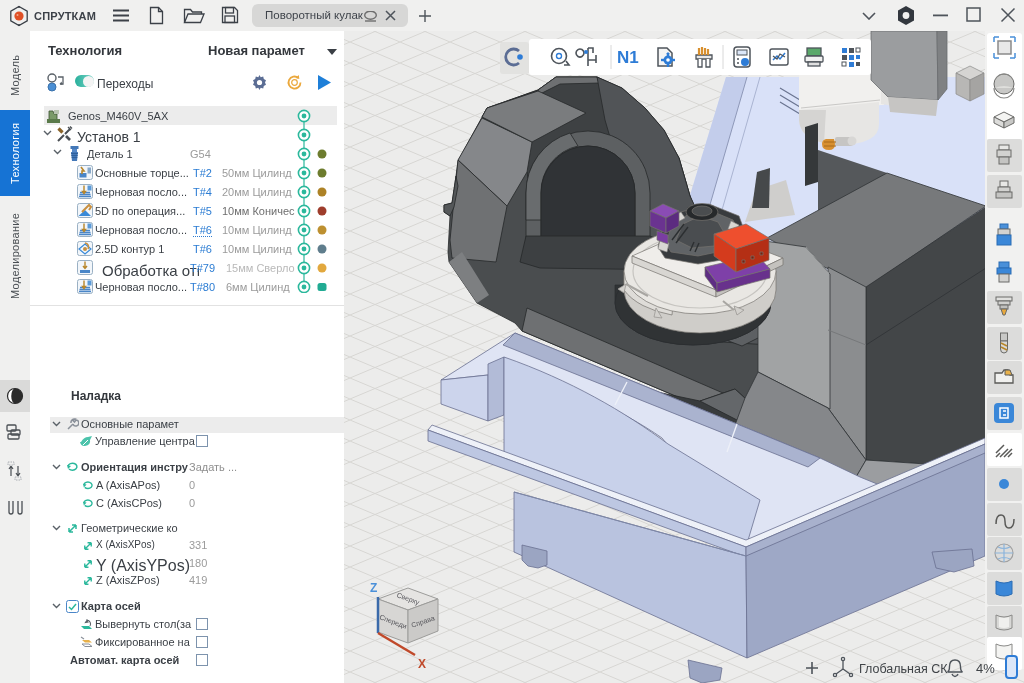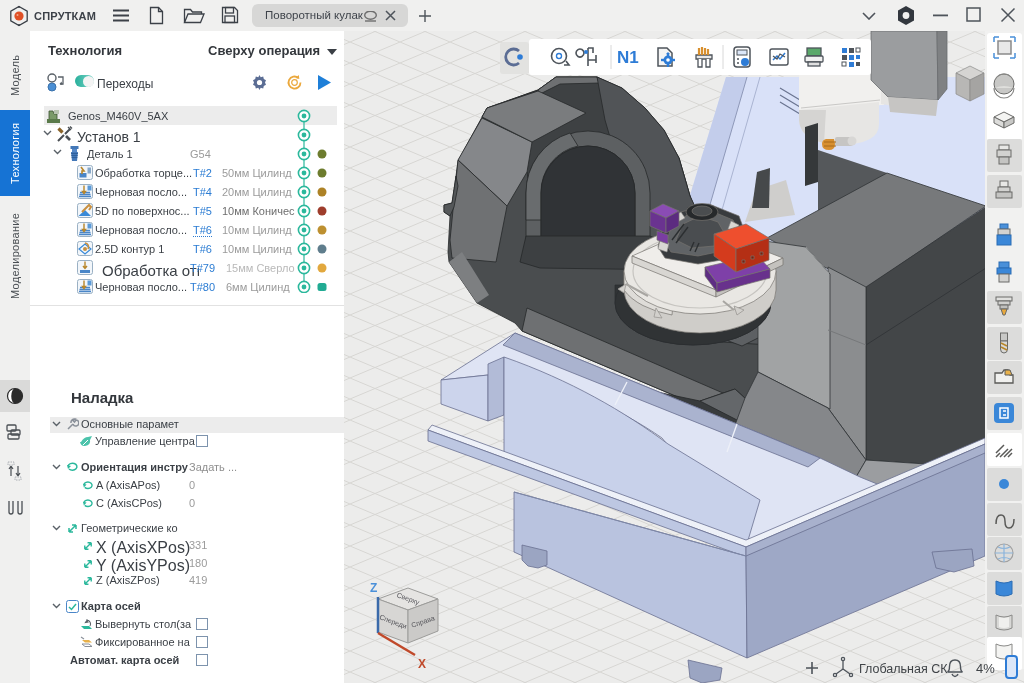--- a/index.html
+++ b/index.html
@@ -94,21 +94,21 @@
       <rect x="1" y="1" width="6" height="3" fill="none" stroke="#9aa0a6" stroke-width="0.8" stroke-dasharray="1.5 1"></rect>
       <rect x="8" y="16" width="6" height="3" fill="none" stroke="#9aa0a6" stroke-width="0.8" stroke-dasharray="1.5 1"></rect>
     </svg>
     <svg class="abs" style="left:7px;top:468px" width="17" height="17" viewBox="0 0 17 17">
       <path d="M2,2 V13 a2,2 0 0 0 4,0 V2 M6,6 V13 M11,2 V13 a2,2 0 0 0 4,0 V2 M11,6 V13" fill="none" stroke="#4a4f54" stroke-width="1.3"></path>
     </svg>
   </div>
 
   <div id="panel">
     <div class="abs" style="left:18px;top:12px;font-size:13px;font-weight:bold;color:#33373c">Технология</div>
-    <div class="abs" style="left:178px;top:12px;font-size:13px;font-weight:bold;color:#33373c">Сверху операция</div>
+    <div class="abs" style="left:178px;top:12px;font-size:13px;font-weight:bold;color:#33373c">Новая парамет</div>
     <svg class="abs" style="left:297px;top:18px" width="10" height="6" viewBox="0 0 10 6">
         <polygon points="0,0 10,0 5,6" fill="#3a3f45"></polygon>
       </svg>
 
     <svg class="abs" style="left:16px;top:41px" width="20" height="20" viewBox="0 0 20 20">
       <circle cx="6" cy="6" r="4" fill="#fff" stroke="#5a6168" stroke-width="1.4"></circle>
       <circle cx="6" cy="15" r="4" fill="#4b8fd4" stroke="#3b72ab" stroke-width="1"></circle>
       <path d="M12,5 h5 v7 h-3" fill="none" stroke="#5a6168" stroke-width="1.3"></path>
       <path d="M15.5,9.5 l-2,2.5 l3,1" fill="#5a6168"></path>
     </svg>
@@ -193,38 +193,38 @@
           <path d="M4,8.5 h7 M4.3,10.5 h6.4 M4.6,12.5 h5.8" stroke="#2a5a94" stroke-width="0.8"></path>
       </svg>
       <div class="abs" style="left:57px;top:117px;font-size:11px;color:#3a3f45">Деталь 1</div>
       <div class="abs" style="left:160px;top:117px;font-size:11px;color:#9b9b9b">G54</div>
       <svg class="abs" style="left:47px;top:134px" width="16" height="15" viewBox="0 0 16 15">
         <rect x="0.5" y="0.5" width="15" height="14" rx="2" fill="#f2f6fa" stroke="#9ab0c4" stroke-width="1"></rect>
         <rect x="2.5" y="8" width="7" height="4.5" fill="#4a86c8"></rect>
           <path d="M4,2 l3,4 h-2 v3" stroke="#b8862a" stroke-width="1.6" fill="none"></path>
         <rect x="10.5" y="2.5" width="3.5" height="6" fill="#88a8c8"></rect>
       </svg>
-      <div class="abs" style="left:65px;top:136px;font-size:11px;color:#3a3f45;width:97px;overflow:hidden;white-space:nowrap">Обработка торце...</div>
+      <div class="abs" style="left:65px;top:136px;font-size:11px;color:#3a3f45;width:97px;overflow:hidden;white-space:nowrap">Основные торце...</div>
       <div class="abs" style="left:163px;top:136px;font-size:11px;color:#2b7cd3">T#2</div>
       <div class="abs" style="left:192px;top:136px;font-size:11px;color:#9b9b9b">50мм Цилинд</div>
       <svg class="abs" style="left:47px;top:153px" width="16" height="15" viewBox="0 0 16 15">
         <rect x="0.5" y="0.5" width="15" height="14" rx="2" fill="#f2f6fa" stroke="#9ab0c4" stroke-width="1"></rect>
         <path d="M2,12.5 h12 M2.5,10.5 h11 M3,8.5 h10" stroke="#4a86c8" stroke-width="1.3"></path>
         <path d="M7,1.5 v6 m-1.5,0 h3 l-1.5,2 z" stroke="#b8862a" stroke-width="1.4" fill="#b8862a"></path>
         <rect x="10.5" y="1.5" width="4" height="5" fill="#5a9ad8"></rect>
       </svg>
       <div class="abs" style="left:65px;top:155px;font-size:11px;color:#3a3f45;width:97px;overflow:hidden;white-space:nowrap">Черновая посло...</div>
       <div class="abs" style="left:163px;top:155px;font-size:11px;color:#2b7cd3">T#4</div>
       <div class="abs" style="left:192px;top:155px;font-size:11px;color:#9b9b9b">20мм Цилинд</div>
       <svg class="abs" style="left:47px;top:172px" width="16" height="15" viewBox="0 0 16 15">
         <rect x="0.5" y="0.5" width="15" height="14" rx="2" fill="#f2f6fa" stroke="#9ab0c4" stroke-width="1"></rect>
         <path d="M1.5,13 L8,7 L14,13 Z" fill="#3a8ad8"></path>
         <path d="M5,9 L12,2 l2,2 L12,7" stroke="#c89040" stroke-width="2" fill="none"></path>
       </svg>
-      <div class="abs" style="left:65px;top:174px;font-size:11px;color:#3a3f45;width:97px;overflow:hidden;white-space:nowrap">5D по поверхнос...</div>
+      <div class="abs" style="left:65px;top:174px;font-size:11px;color:#3a3f45;width:97px;overflow:hidden;white-space:nowrap">5D по операция...</div>
       <div class="abs" style="left:163px;top:174px;font-size:11px;color:#2b7cd3">T#5</div>
       <div class="abs" style="left:192px;top:174px;font-size:11px;color:#6e6e6e">10мм Коничес</div>
       <svg class="abs" style="left:47px;top:191px" width="16" height="15" viewBox="0 0 16 15">
         <rect x="0.5" y="0.5" width="15" height="14" rx="2" fill="#f2f6fa" stroke="#9ab0c4" stroke-width="1"></rect>
         <path d="M2,12.5 h12 M2.5,10.5 h11 M3,8.5 h10" stroke="#4a86c8" stroke-width="1.3"></path>
         <path d="M7,1.5 v6 m-1.5,0 h3 l-1.5,2 z" stroke="#b8862a" stroke-width="1.4" fill="#b8862a"></path>
         <rect x="10.5" y="1.5" width="4" height="5" fill="#5a9ad8"></rect>
       </svg>
       <div class="abs" style="left:65px;top:193px;font-size:11px;color:#3a3f45;width:97px;overflow:hidden;white-space:nowrap">Черновая посло...</div>
       <div class="abs" style="left:163px;top:193px;font-size:11px;color:#2b7cd3;border-bottom:1px dotted #2b7cd3">T#6</div>
@@ -250,21 +250,21 @@
         <rect x="0.5" y="0.5" width="15" height="14" rx="2" fill="#f2f6fa" stroke="#9ab0c4" stroke-width="1"></rect>
         <path d="M2,12.5 h12 M2.5,10.5 h11 M3,8.5 h10" stroke="#4a86c8" stroke-width="1.3"></path>
         <path d="M7,1.5 v6 m-1.5,0 h3 l-1.5,2 z" stroke="#b8862a" stroke-width="1.4" fill="#b8862a"></path>
         <rect x="10.5" y="1.5" width="4" height="5" fill="#5a9ad8"></rect>
       </svg>
       <div class="abs" style="left:65px;top:250px;font-size:11px;color:#3a3f45;width:97px;overflow:hidden;white-space:nowrap">Черновая посло...</div>
       <div class="abs" style="left:160px;top:250px;font-size:11px;color:#2b7cd3">T#80</div>
       <div class="abs" style="left:196px;top:250px;font-size:11px;color:#9b9b9b">6мм Цилинд</div>
     </div>
     <div class="abs" style="left:0px;top:274px;width:314px;height:1px;background:#e2e2e2"></div>
-    <div class="abs" style="left:41px;top:358px;font-size:15px;font-weight:bold;color:#33373c">Наладка</div>
+    <div class="abs" style="left:41px;top:358px;font-size:12px;font-weight:bold;color:#33373c">Наладка</div>
     <div id="naladka">
       <div class="abs" style="left:20px;top:386px;width:294px;height:16px;background:#ececec"></div>
       <svg class="abs" style="left:22px;top:390px" width="9" height="6" viewBox="0 0 9 6">
           <path d="M1,1 L4.5,4.5 L8,1" fill="none" stroke="#5a6168" stroke-width="1.4"></path>
         </svg>
       <svg class="abs" style="left:36px;top:387px" width="13" height="13" viewBox="0 0 13 13">
           <path d="M2,11 L7,6 M7,6 a3,3 0 1 0 3-4 l-1.5,2 -1.5-1.5 2-1.5 a3.5,3.5 0 0 0 -4,4" fill="none" stroke="#8a9099" stroke-width="1.5"></path>
         </svg>
       <div class="abs" style="left:51px;top:387px;font-size:11px;font-weight:normal;color:#3a3f45">Основные парамет</div>
       <svg class="abs" style="left:50px;top:404px" width="14" height="14" viewBox="0 0 14 14">
@@ -297,21 +297,21 @@
       <svg class="abs" style="left:22px;top:494px" width="9" height="6" viewBox="0 0 9 6">
           <path d="M1,1 L4.5,4.5 L8,1" fill="none" stroke="#5a6168" stroke-width="1.4"></path>
         </svg>
       <svg class="abs" style="left:36px;top:491px" width="13" height="13" viewBox="0 0 13 13">
           <path d="M3,10 L10,3 M3,10 l0,-4 m0,4 l4,0 M10,3 l-4,0 m4,0 l0,4" stroke="#2bb89c" stroke-width="1.5" fill="none"></path>
         </svg>
       <div class="abs" style="left:51px;top:491px;font-size:11px;font-weight:normal;color:#3a3f45">Геометрические ко</div>
       <svg class="abs" style="left:52px;top:509px" width="12" height="12" viewBox="0 0 13 13">
           <path d="M3,10 L10,3 M3,10 l0,-4 m0,4 l4,0 M10,3 l-4,0 m4,0 l0,4" stroke="#2bb89c" stroke-width="1.5" fill="none"></path>
         </svg>
-      <div class="abs" style="left:66px;top:508px;font-size:16px;color:#3a3f45">X (AxisXPos)</div>
+      <div class="abs" style="left:66px;top:508px;font-size:10px;color:#3a3f45">X (AxisXPos)</div>
       <div class="abs" style="left:159px;top:508px;font-size:11px;color:#9b9b9b">331</div>
       <svg class="abs" style="left:52px;top:527px" width="12" height="12" viewBox="0 0 13 13">
           <path d="M3,10 L10,3 M3,10 l0,-4 m0,4 l4,0 M10,3 l-4,0 m4,0 l0,4" stroke="#2bb89c" stroke-width="1.5" fill="none"></path>
         </svg>
       <div class="abs" style="left:66px;top:526px;font-size:16px;color:#3a3f45">Y (AxisYPos)</div>
       <div class="abs" style="left:159px;top:526px;font-size:11px;color:#9b9b9b">180</div>
       <svg class="abs" style="left:52px;top:544px" width="12" height="12" viewBox="0 0 13 13">
           <path d="M3,10 L10,3 M3,10 l0,-4 m0,4 l4,0 M10,3 l-4,0 m4,0 l0,4" stroke="#2bb89c" stroke-width="1.5" fill="none"></path>
         </svg>
       <div class="abs" style="left:66px;top:543px;font-size:11px;color:#3a3f45">Z (AxisZPos)</div>

